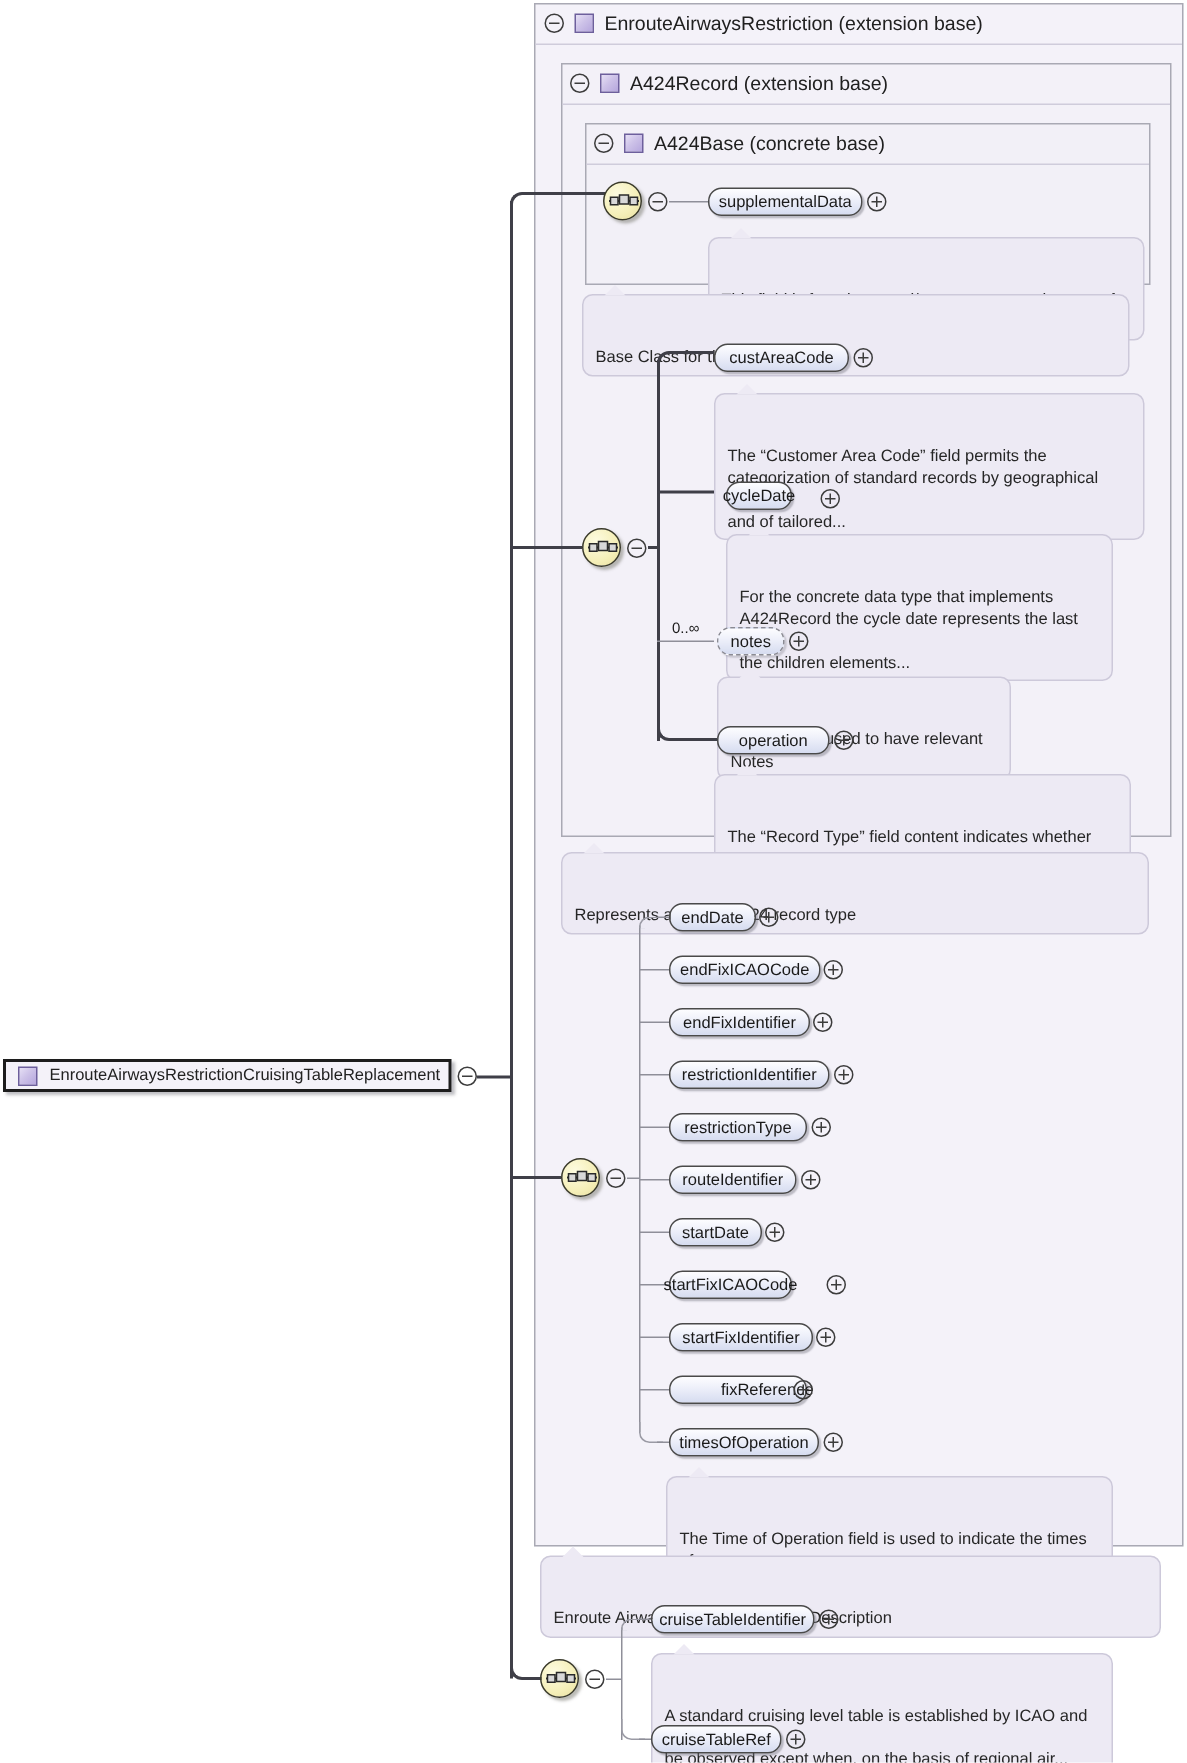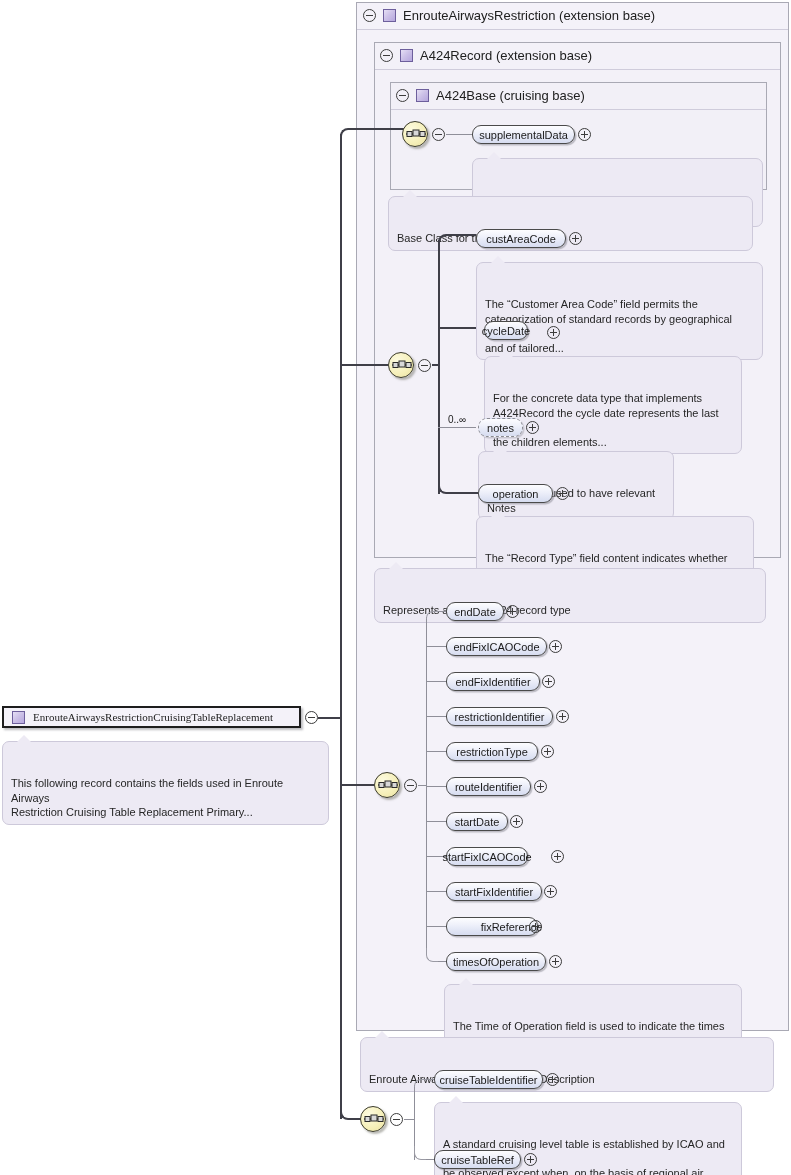--- a/index.html
+++ b/index.html
@@ -202,46 +202,41 @@
 
   <div class="panel-hdr" style="left:380px; top:46px;text-align:right;">
     <span class="toggle"></span>
     <span class="tsq"></span>
     <span>A424Record (extension base)</span>
   </div>
 
   <div class="panel-hdr" style="left:396px; top:86px;">
     <span class="toggle"></span>
     <span class="tsq"></span>
-    <span>A424Base (cruising base)</span>
+    <span>A424Base (concrete base)</span>
   </div>
 
   <div class="ln h thick" style="left:318px; top:717px; width:23px; height:2px;"></div>
 
   <div class="ln v thick" style="left:340px; top:134px; width:2px; height:985px;"></div>
 
   <div class="conn" style="left:340px; top:128px; width:62px; height:12px; border-width:2px 0 0 2px; border-radius:8px 0 0 0; border-color:#3f3f48;"></div>
   <div class="ln h thick" style="left:398px; top:128px; width:12px; height:2px;"></div>
 
   <div class="ln h thick" style="left:340px; top:364px; width:48px; height:2px;"></div>
 
   <div class="ln h thick" style="left:340px; top:784px; width:34px; height:2px;"></div>
 
   <div class="conn" style="left:340px; top:1108px; width:22px; height:12px; border-width:0 0 2px 2px; border-radius:0 0 0 8px; border-color:#3f3f48;"></div>
 
-  <div class="rootbox" style="left:2px; top:706px; width:299px;font-family:Liberation Serif, serif;">
+  <div class="rootbox" style="left:2px; top:706px; width:299px;">
     <span class="tsq"></span>
     <span>EnrouteAirwaysRestrictionCruisingTableReplacement</span>
   </div>
   <span class="toggle" style="position:absolute; left:305px; top:711px;"></span>
-  <div class="note" style="left:2px; top:741px; width:327px;">
-    <span class="tail"></span>
-    <span>This following record contains the fields used in Enroute Airways
-Restriction Cruising Table Replacement Primary...</span>
-  </div>
 
   <div class="seq" style="left:402px; top:121px;">
     <svg width="22" height="18" viewBox="0 0 22 18">
       <line x1="1" y1="9" x2="21" y2="9" stroke="#2a2a2a" stroke-width="1.3"></line>
       <rect x="2" y="6.5" width="5" height="5" fill="#d8d8d8" stroke="#2a2a2a" stroke-width="1"></rect>
       <rect x="8" y="5" width="6" height="6" fill="#d8d8d8" stroke="#2a2a2a" stroke-width="1"></rect>
       <rect x="15" y="6.5" width="5" height="5" fill="#d8d8d8" stroke="#2a2a2a" stroke-width="1"></rect>
     </svg>
   </div>
   <span class="toggle" style="position:absolute; left:432px; top:128px;"></span>

